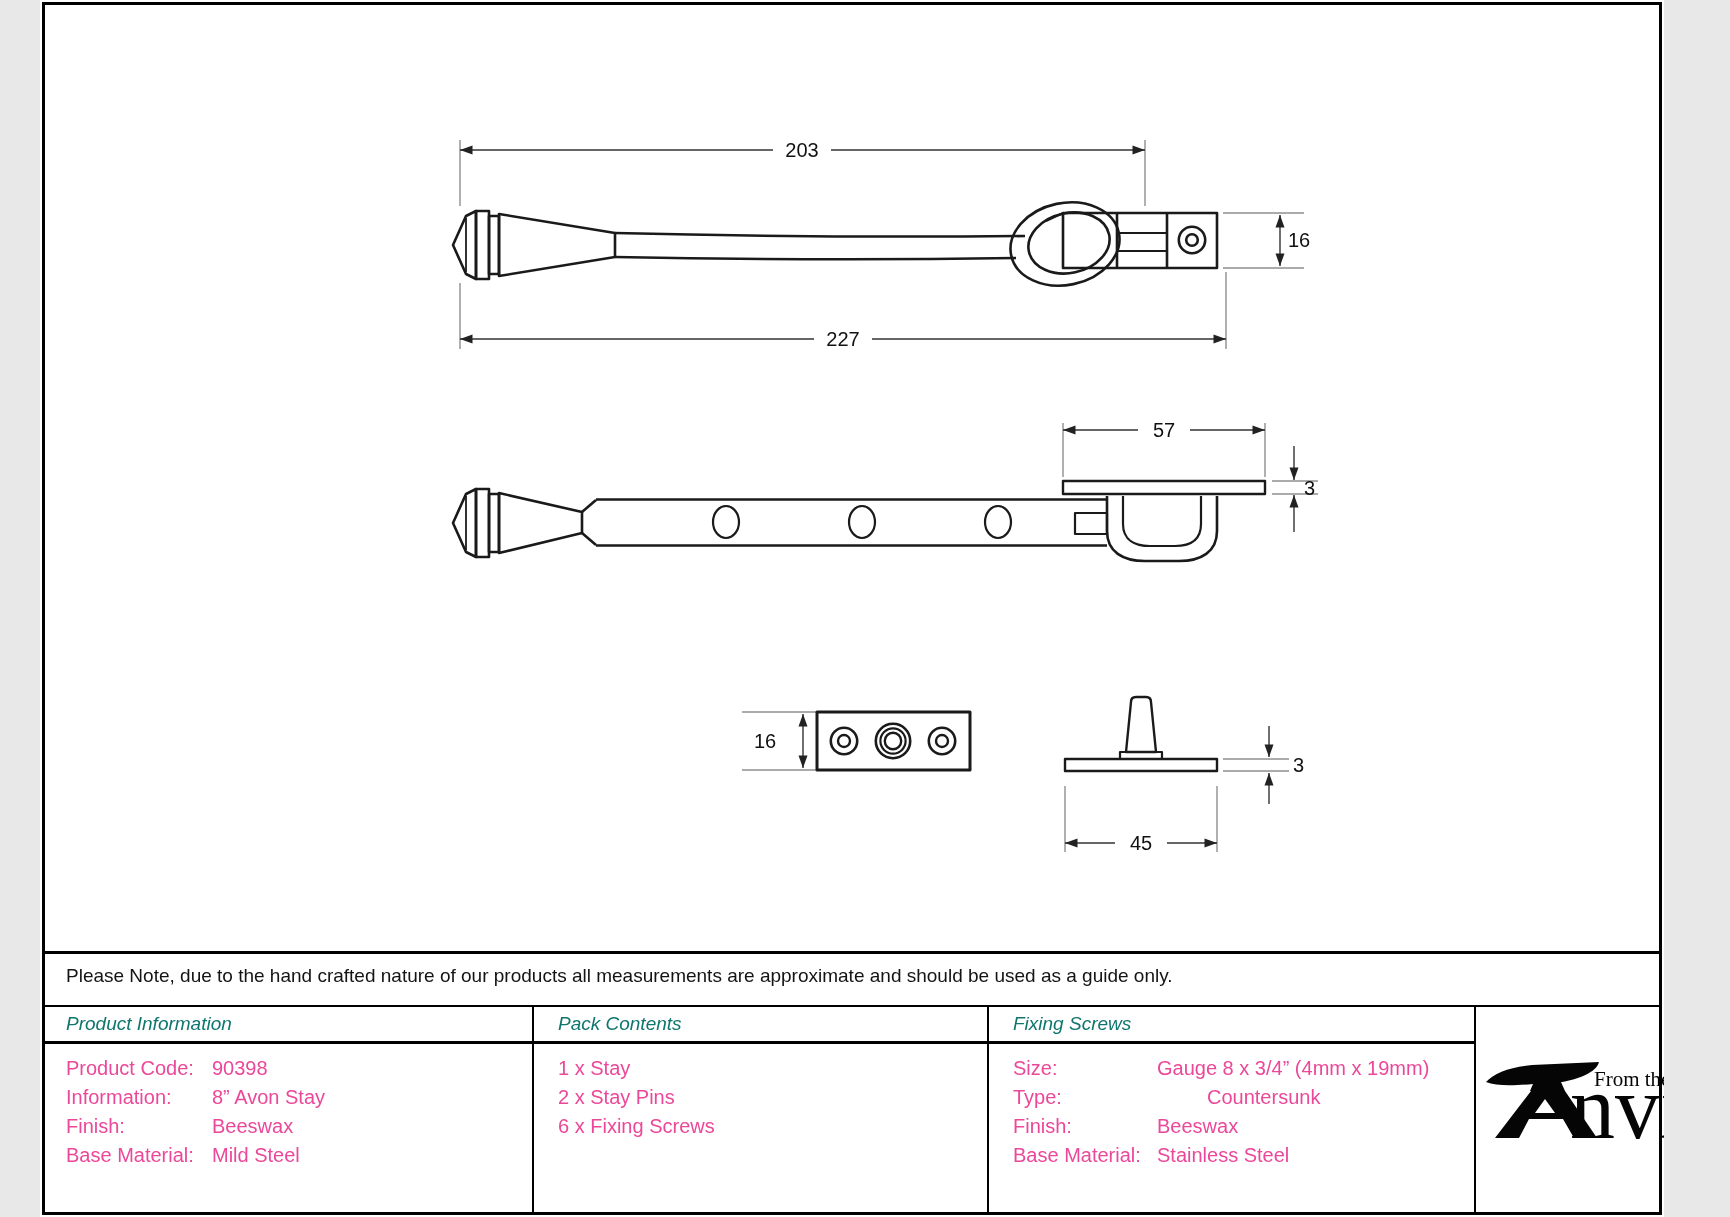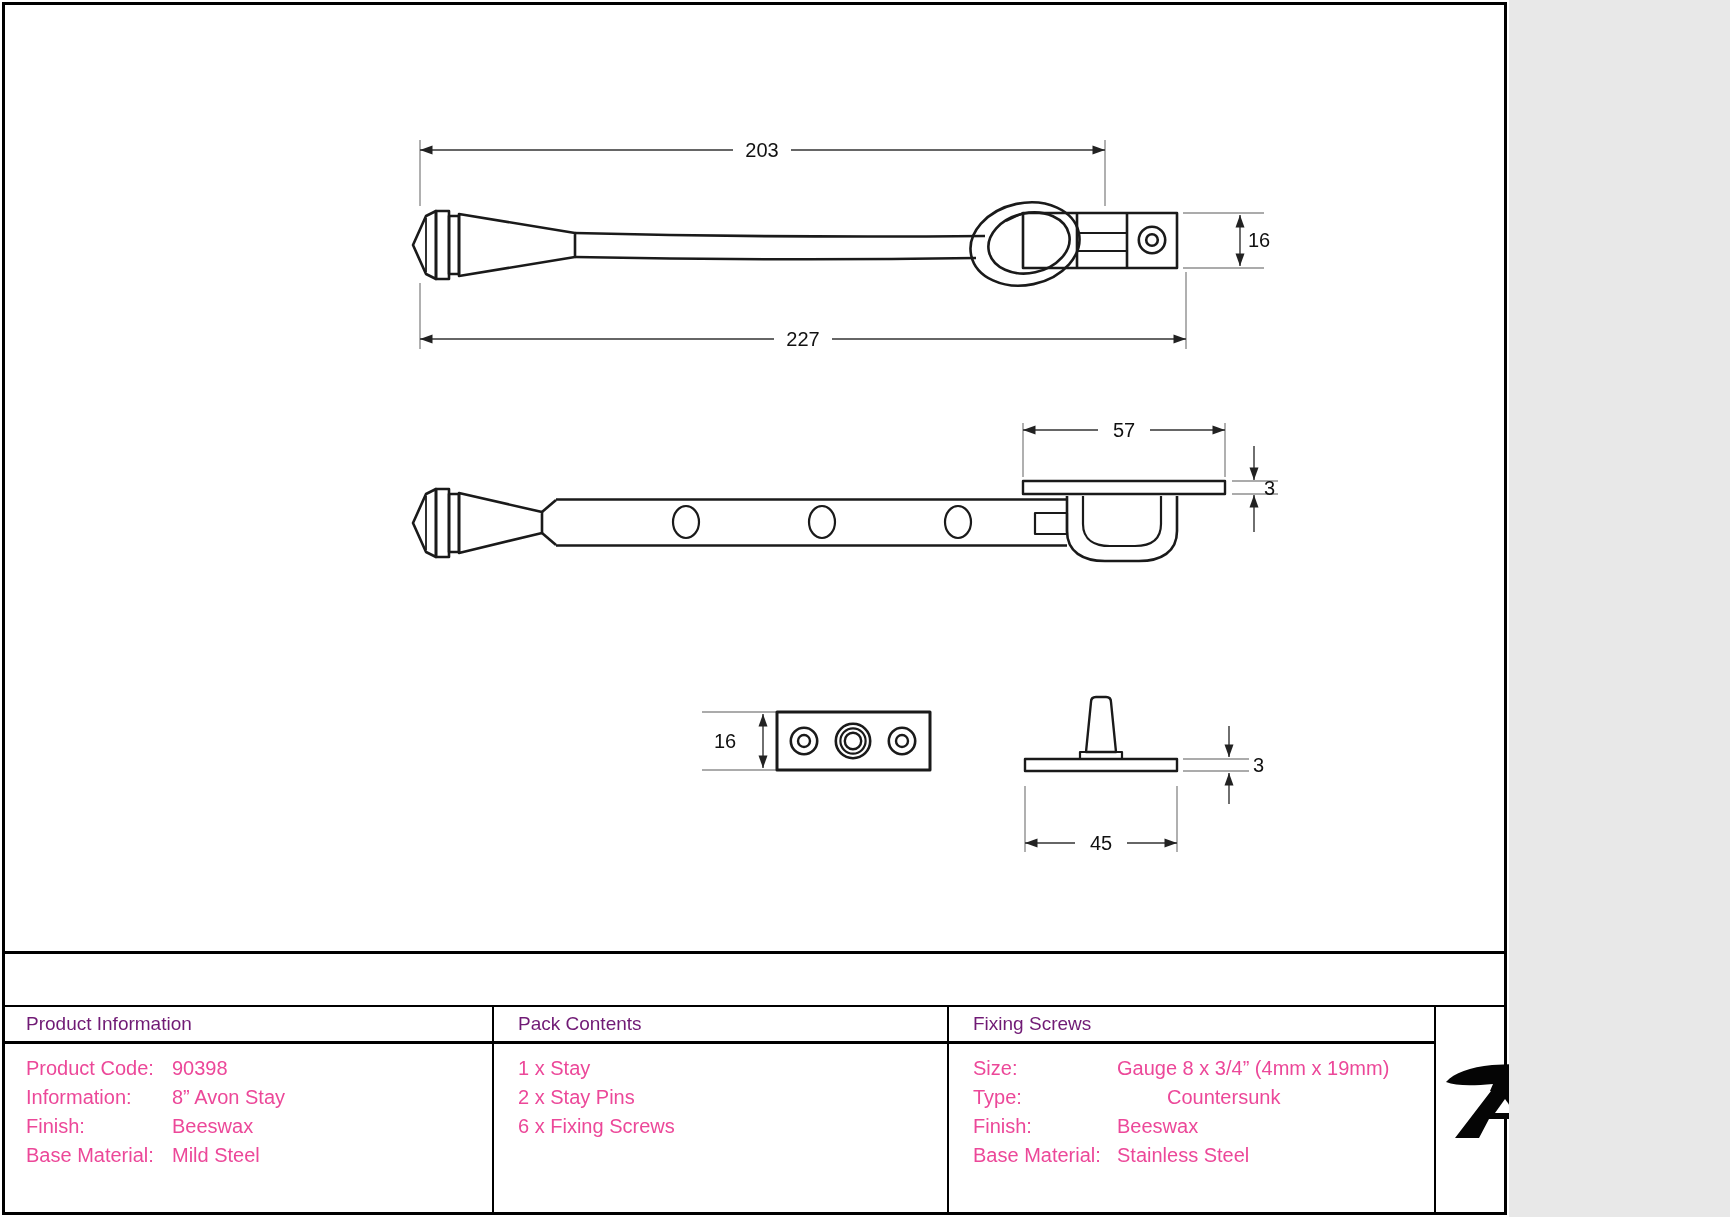--- a/index.html
+++ b/index.html
@@ -1,22 +1,22 @@
 <!DOCTYPE html>
 <html><head>
 <meta charset="utf-8">
 <style>
   html,body{margin:0;padding:0;background:#e8e8e8;}
-  #sheet{position:relative;width:1509px;height:1217px;background:#ffffff;overflow:hidden;
-         font-family:"Liberation Sans",sans-serif;color:#111;}
+  #sheet{position:relative;width:1624px;height:1217px;background:#ffffff;overflow:hidden;
+         font-family:"Liberation Sans",sans-serif;color:#111;margin-left:40px;}
   .frame{position:absolute;inset:2px;border:3px solid #000;pointer-events:none;}
   .hline{position:absolute;background:#000;left:2px;right:2px;}
   .vline{position:absolute;background:#000;width:2px;}
   .note{position:absolute;left:26px;top:965px;font-size:19px;color:#141414;}
-  .th{position:absolute;font-size:19px;color:#701a75;}
+  .th{position:absolute;font-size:19px;color:#0f766e;font-style:italic;}
   .cell{position:absolute;font-size:20px;color:#ec4899;}
   svg text{font-family:"Liberation Sans",sans-serif;font-size:20px;fill:#111;}
   #logo-svg text.big{font-family:"Liberation Serif",serif;font-size:90px;fill:#050505;}
   #logo-svg text.small{font-family:"Liberation Serif",serif;font-size:21px;fill:#050505;}
   #logo-svg text.dia{font-family:"Liberation Serif",serif;font-size:15px;fill:#050505;}
   #logo-svg text.reg{font-family:"Liberation Serif",serif;font-size:14px;fill:#050505;}
 </style>
 </head>
 <body>
 
@@ -138,20 +138,21 @@
   </svg>
 
   <div class="frame"></div>
   <div class="hline" style="top:951px;height:3px;"></div>
   <div class="hline" style="top:1005px;height:2px;"></div>
   <div class="hline" style="top:1041px;height:3px;right:auto;width:1432px;"></div>
   <div class="vline" style="left:492px;top:1005px;height:210px;"></div>
   <div class="vline" style="left:947px;top:1005px;height:210px;"></div>
   <div class="vline" style="left:1434px;top:1005px;height:210px;"></div>
 
+  <div class="note">Please Note, due to the hand crafted nature of our products all measurements are approximate and should be used as a guide only.</div>
 
   <div class="th" style="left:26px;top:1013px;">Product Information</div>
   <div class="th" style="left:518px;top:1013px;">Pack Contents</div>
   <div class="th" style="left:973px;top:1013px;">Fixing Screws</div>
 
   <div class="cell" style="left:26px;top:1057px;">Product Code:</div>
   <div class="cell" style="left:172px;top:1057px;">90398</div>
   <div class="cell" style="left:26px;top:1086px;">Information:</div>
   <div class="cell" style="left:172px;top:1086px;">8” Avon Stay</div>
   <div class="cell" style="left:26px;top:1115px;">Finish:</div>

